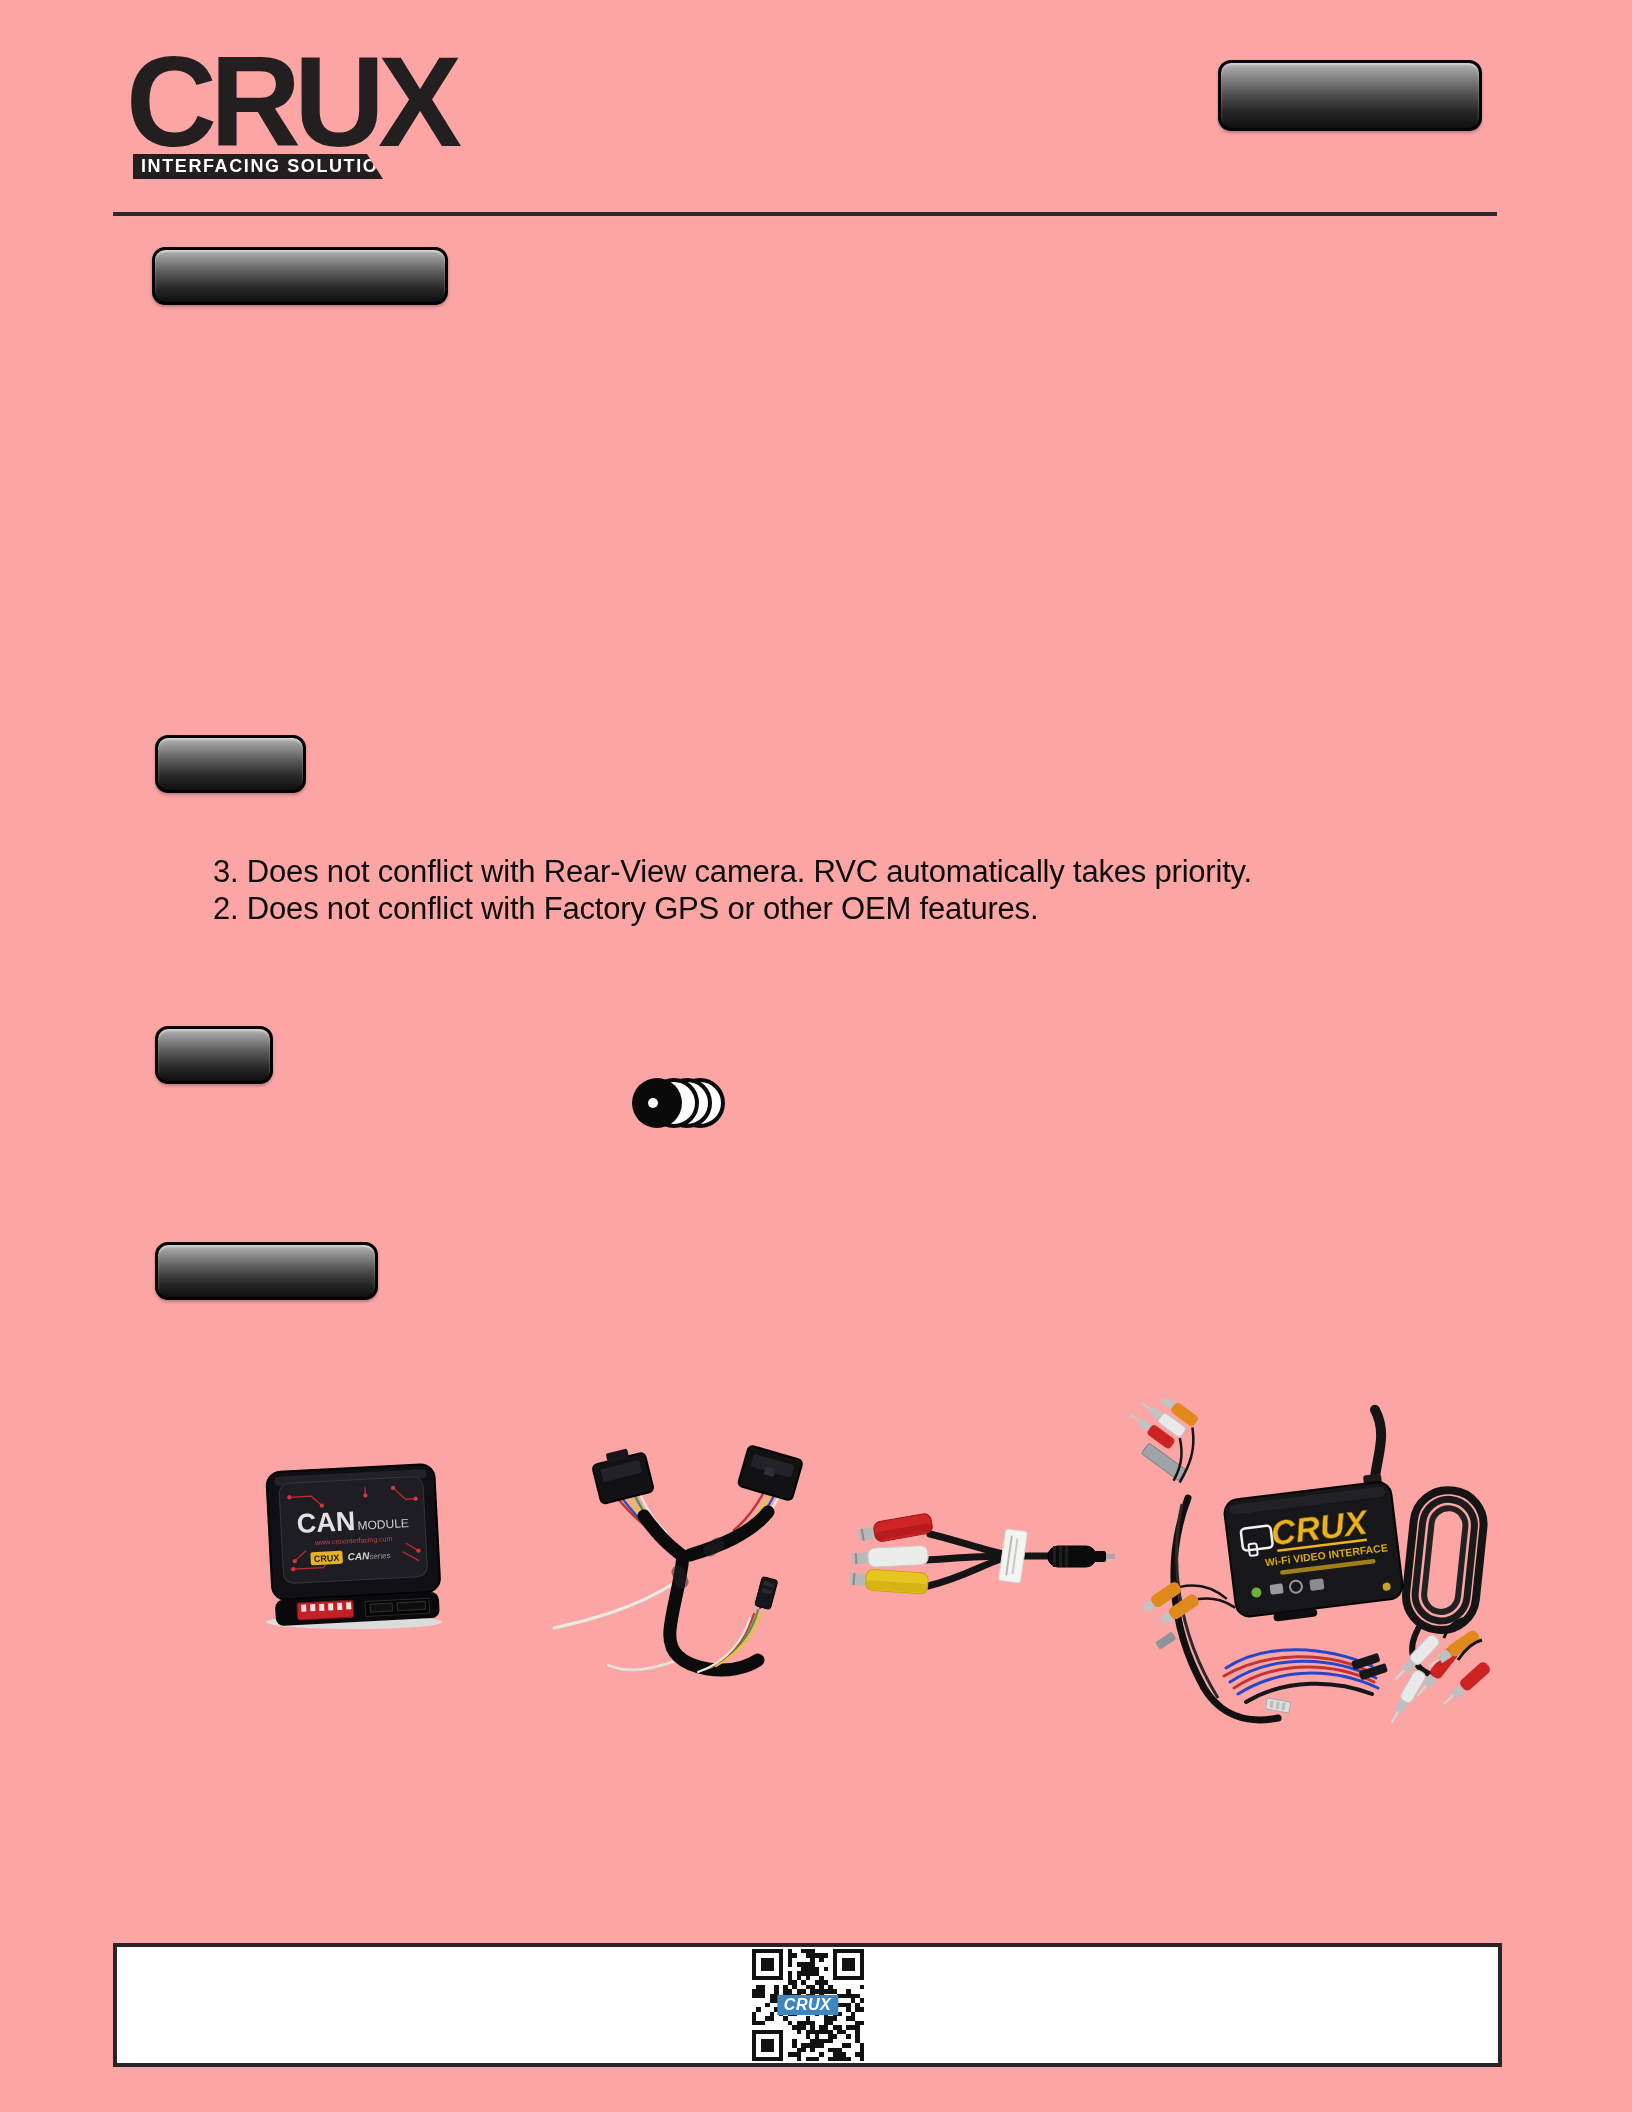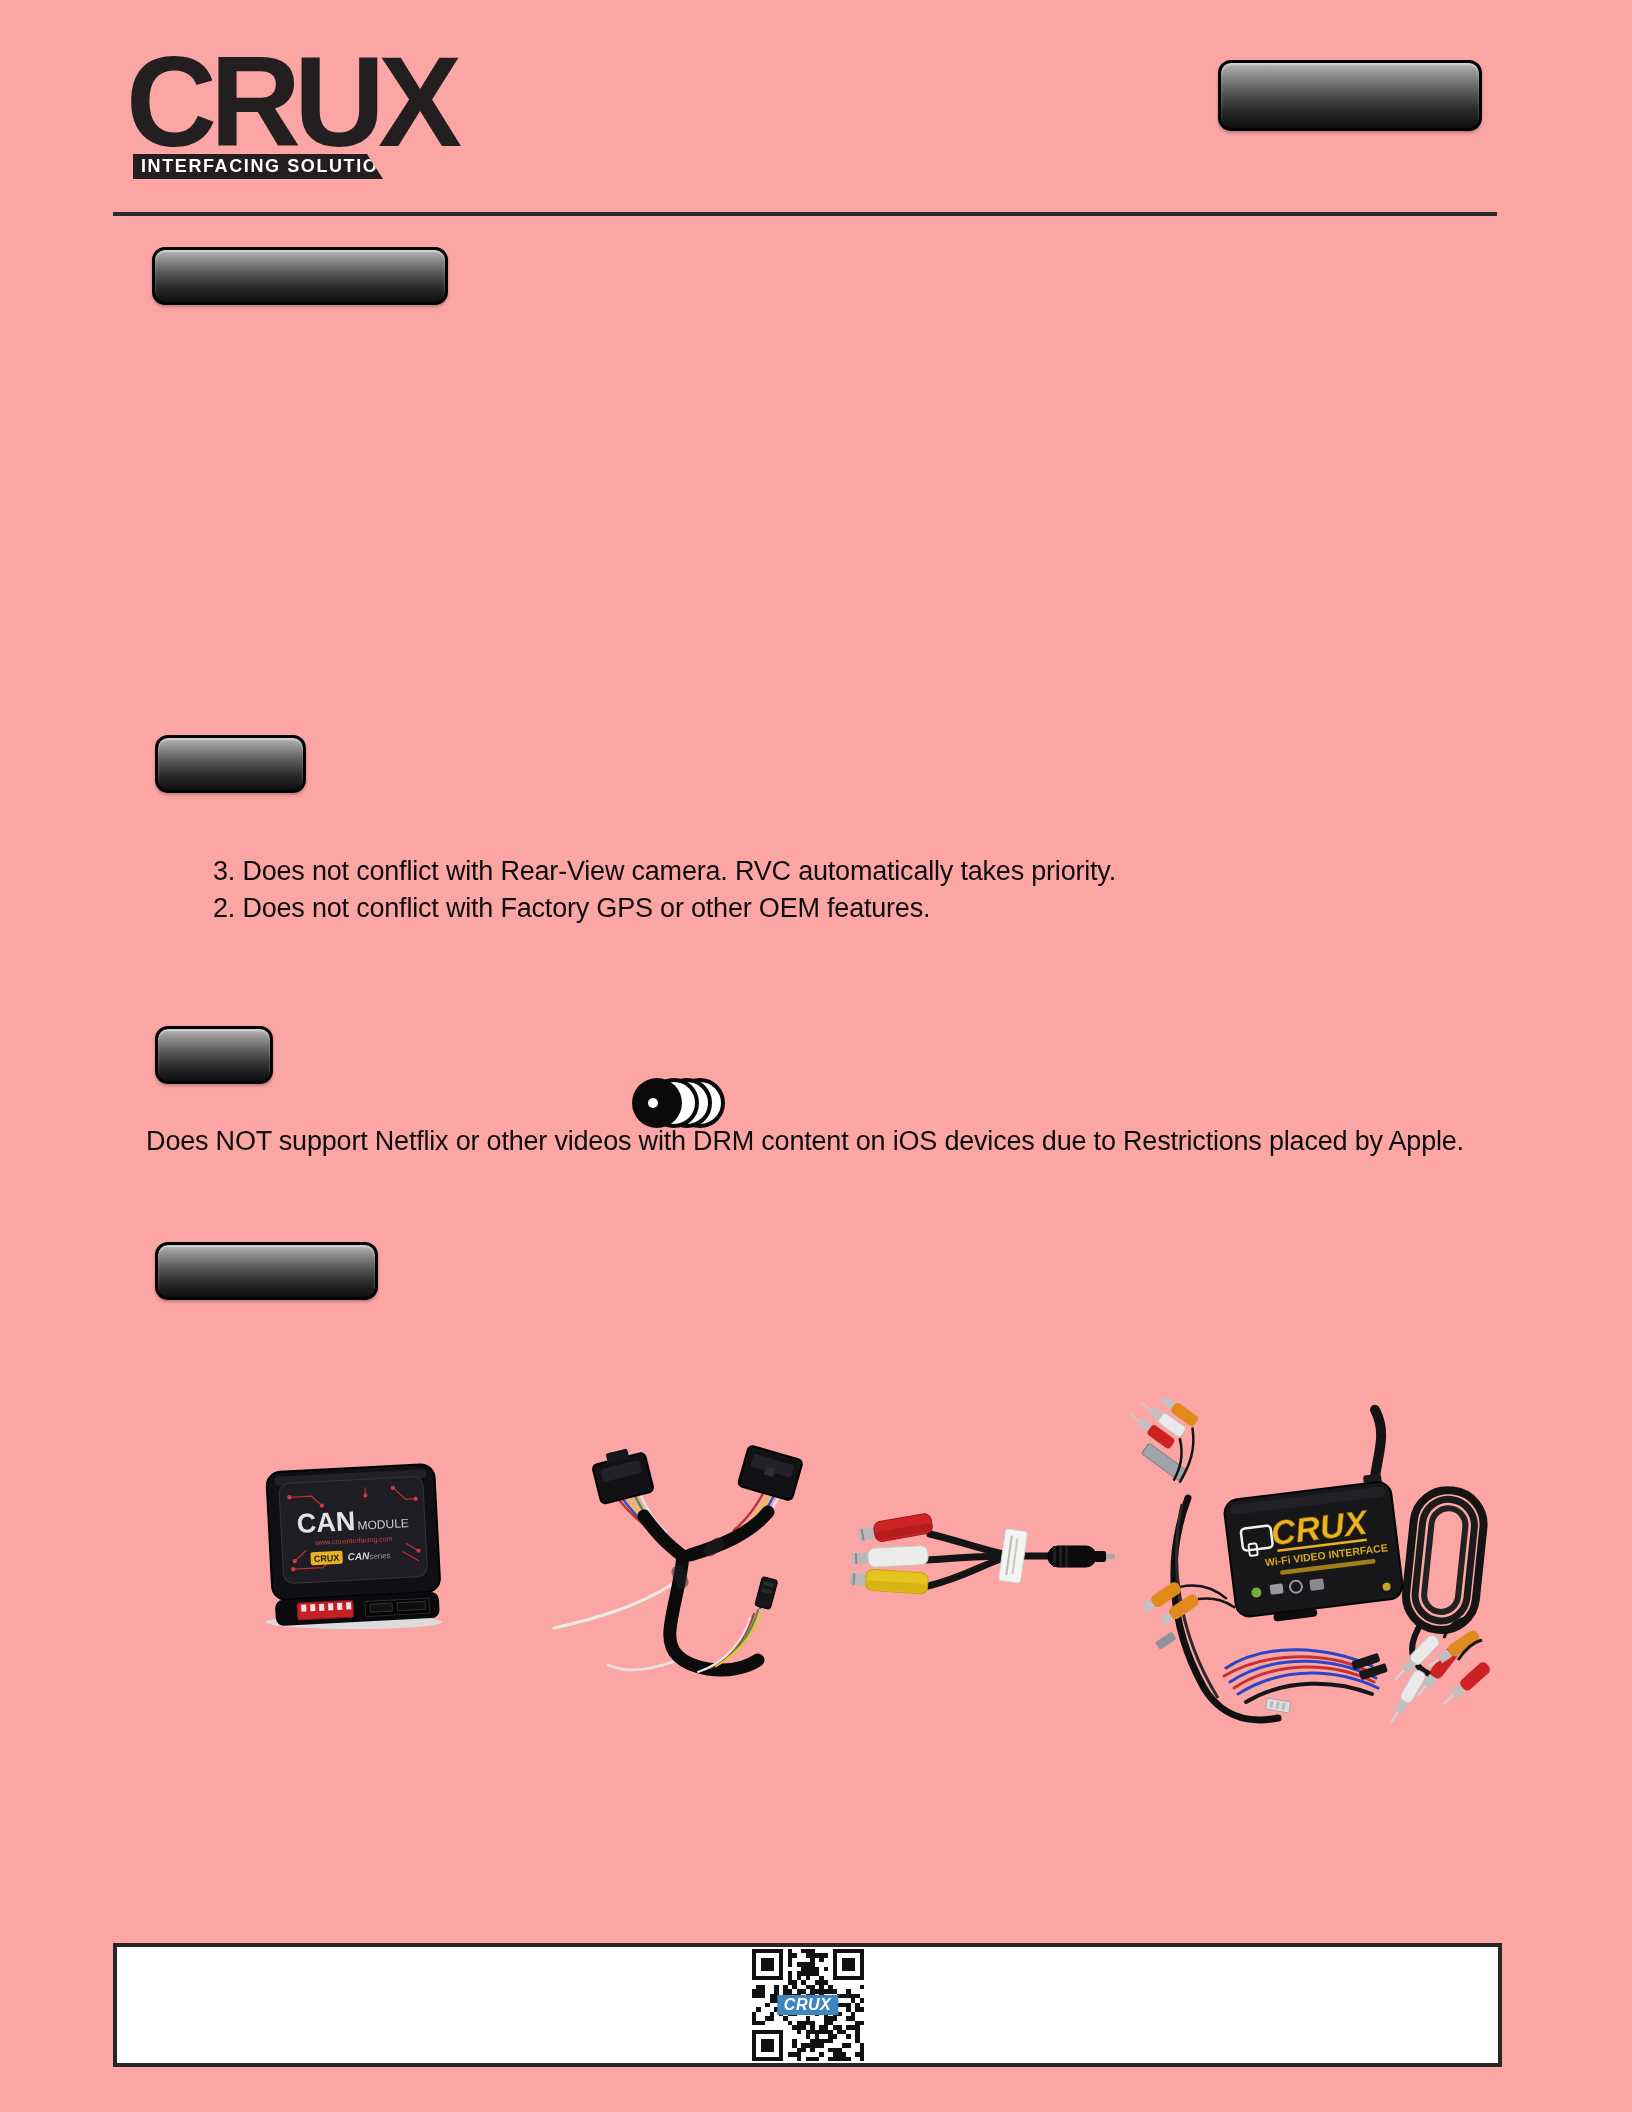--- a/index.html
+++ b/index.html
@@ -11,21 +11,21 @@
              transform:scaleY(1.02);transform-origin:left top;}
   .logo-bar{position:absolute;left:7px;top:116px;width:250px;height:25px;background:#231f20;
             clip-path:polygon(0 0,calc(100% - 16px) 0,100% 100%,0 100%);
             display:flex;align-items:center;justify-content:flex-start;padding-left:8px;box-sizing:border-box;}
   .logo-bar span{color:#fff;font-weight:bold;font-size:18px;letter-spacing:1.6px;white-space:nowrap;}
   .pill{position:absolute;border:3px solid #000;border-radius:13px;
         background:linear-gradient(180deg,#b5b5b5 0%,#8e8e8e 18%,#565656 45%,#262626 75%,#0f0f0f 100%);
         box-shadow:inset 0 2px 2px rgba(255,255,255,.45), 0 2px 3px rgba(0,0,0,.25);}
   .rule{position:absolute;left:113px;top:212px;width:1384px;height:4px;background:#2b2b2b;}
   
-  .notes{position:absolute;left:213px;top:853px;font-size:27px;line-height:37px;color:#0d0d0d;letter-spacing:-.2px;}
+  .notes{position:absolute;left:213px;top:853px;font-size:31px;line-height:37px;color:#0d0d0d;letter-spacing:-.2px;}
   .drm-text{position:absolute;left:113px;top:1126px;width:1384px;text-align:center;
             font-size:27px;color:#0d0d0d;letter-spacing:-.2px;}
   .disc-icon{position:absolute;left:628px;top:1074px;}
   
   .product{position:absolute;}
   svg text{font-family:"Liberation Sans",sans-serif;}
   
   .bottom-box{position:absolute;left:113px;top:1943px;width:1389px;height:124px;box-sizing:border-box;
               border:4px solid #262626;background:#fff;display:flex;align-items:center;justify-content:center;}
   .qr{position:relative;width:112px;height:112px;}
@@ -62,21 +62,20 @@
 
   <div class="disc-icon">
     <svg width="100" height="58" viewBox="0 0 100 58">
       <circle cx="72" cy="29" r="23" fill="#fff" stroke="#0a0a0a" stroke-width="4"></circle>
       <circle cx="59" cy="29" r="23" fill="#fff" stroke="#0a0a0a" stroke-width="4"></circle>
       <circle cx="46" cy="29" r="23" fill="#fff" stroke="#0a0a0a" stroke-width="4"></circle>
       <circle cx="29" cy="29" r="25" fill="#0a0a0a"></circle>
       <circle cx="25" cy="29" r="5" fill="#fff"></circle>
     </svg>
   </div>
-  <div class="drm-text">Does NOT support Netflix or other videos with DRM content on iOS devices due to Restrictions placed by Apple.</div>
 
   <div class="product" style="left:248px;top:1450px;">
     <svg width="212" height="185" viewBox="0 0 212 185">
       <ellipse cx="106" cy="172" rx="88" ry="7" fill="#dcdcdc"></ellipse>
       <g transform="rotate(-3 106 95)">
         <rect x="22" y="18" width="168" height="128" rx="14" fill="#101014" stroke="#000" stroke-width="2"></rect>
         <rect x="30" y="23" width="152" height="9" rx="4" fill="#2d2d34" opacity=".6"></rect>
         <rect x="34" y="30" width="144" height="100" rx="10" fill="#1d1d23" stroke="#34343c"></rect>
         <g stroke="#c02a33" stroke-width="1.3" fill="none">
           <path d="M44,44 h22 l10,10"></path>

